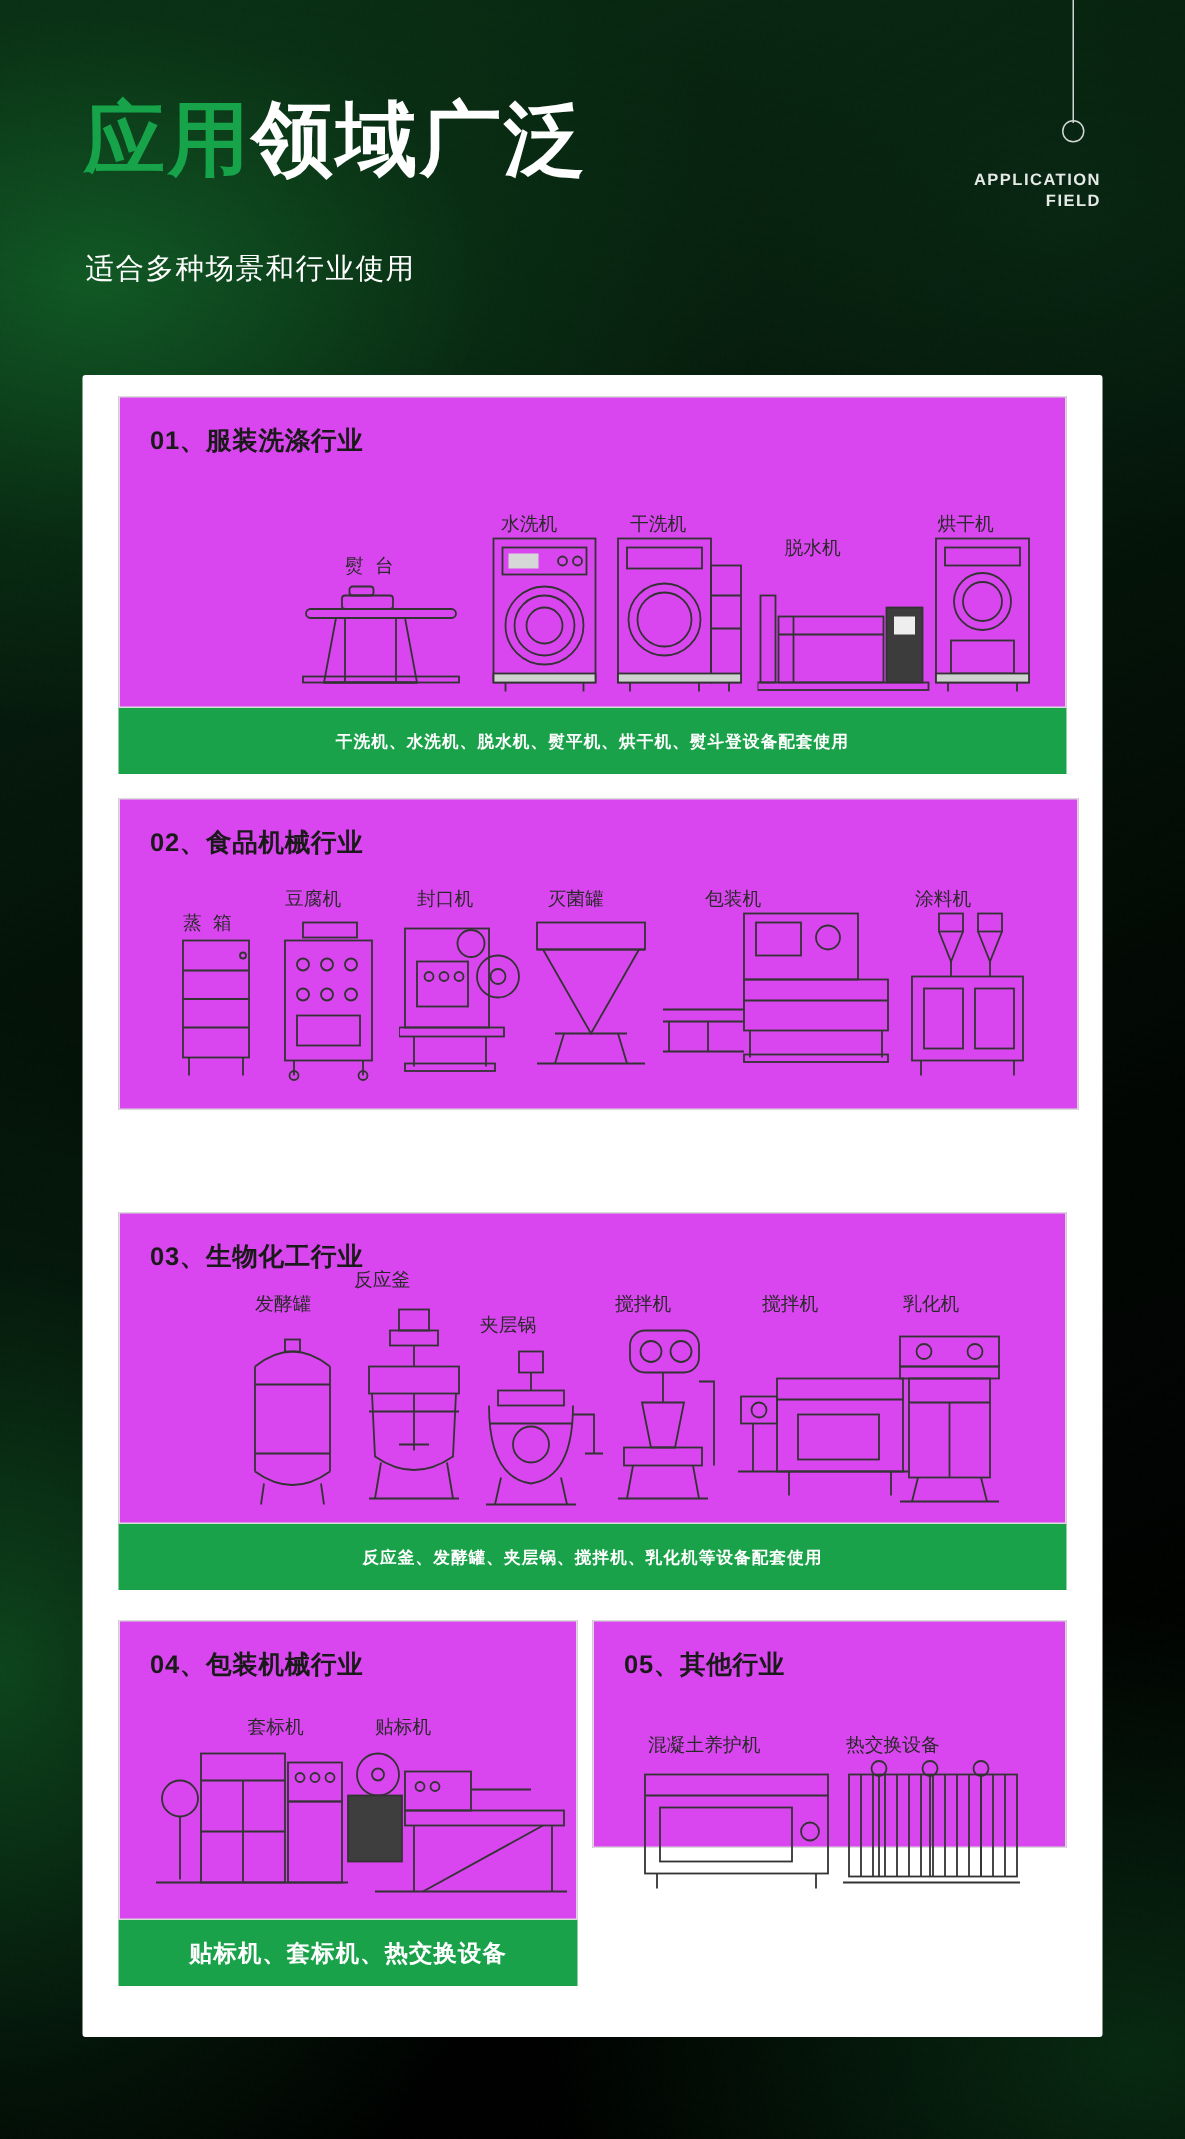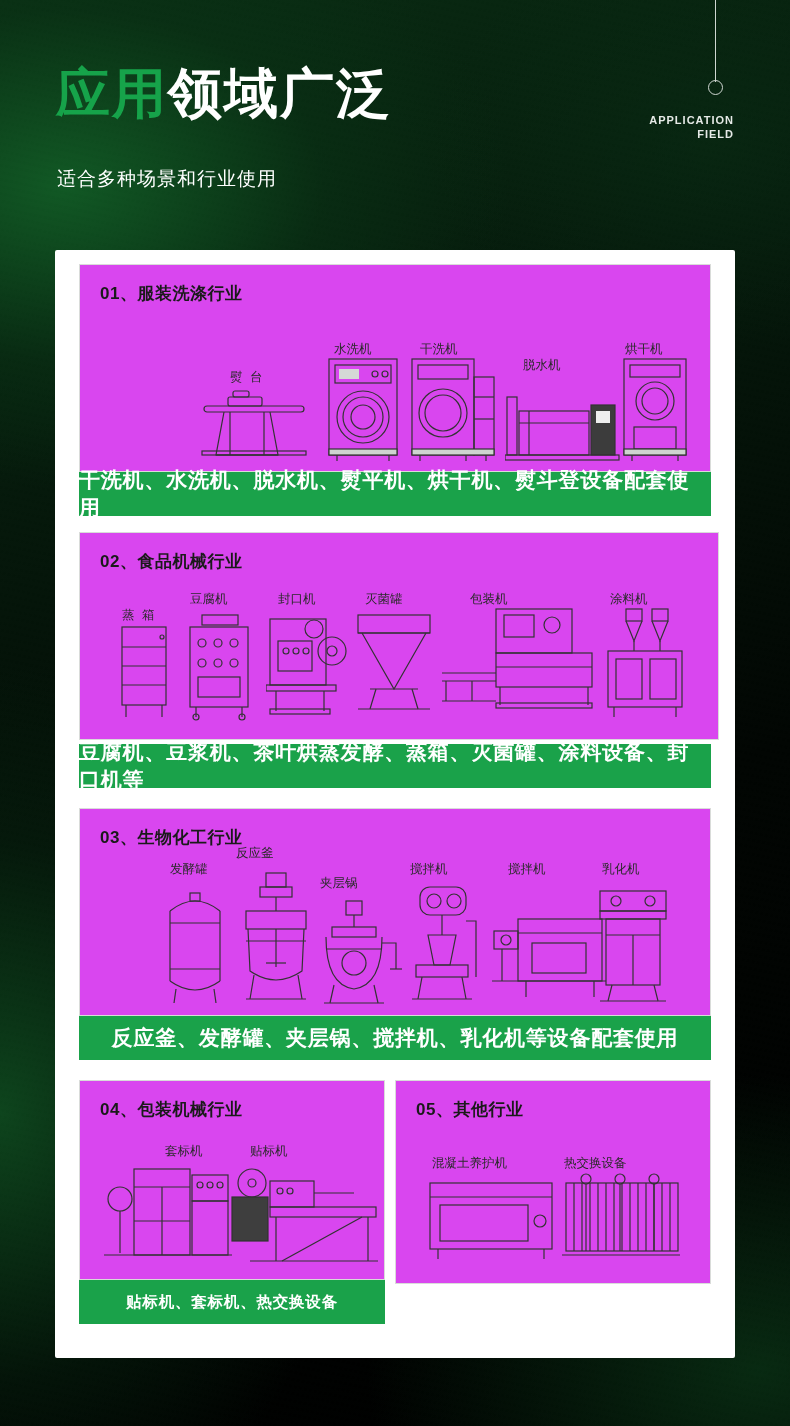--- a/index.html
+++ b/index.html
@@ -117,21 +117,21 @@
     top: 17px;
     font-size: 17px;
     font-weight: bold;
     color: #1a1a1a;
     letter-spacing: 0.5px;
   }
   .banner {
     position: absolute;
     background: #1aa24a;
     color: #fff;
-    font-size: 21px;
+    font-size: 11px;
     font-weight: bold;
     letter-spacing: 0.8px;
     display: flex;
     align-items: center;
     justify-content: center;
     box-sizing: border-box;
   }
 
   .illus {
     position: absolute;
@@ -151,21 +151,21 @@
 
   #sec2 { left: 24px; top: 282px; width: 640px; height: 208px; }
   #ban2 { left: 24px; top: 494px; width: 632px; height: 44px; }
 
   #sec3 { left: 24px; top: 558px; width: 632px; height: 208px; }
   #ban3 { left: 24px; top: 766px; width: 632px; height: 44px; }
 
   #sec4 { left: 24px; top: 830px; width: 306px; height: 200px; }
   #ban4 { left: 24px; top: 1030px; width: 306px; height: 44px; }
 
-  #sec5 { left: 340px; top: 830px; width: 316px; height: 204px; }
+  #sec5 { left: 340px; top: 830px; width: 316px; height: 152px; }
   #ban5 { left: 340px; top: 1030px; width: 316px; height: 44px; }
 
   .banner.small { font-size: 15.5px; }
 </style>
 </head>
 <body>
 
 <div class="bg"></div>
 <div class="bg-noise"></div>
 
@@ -361,21 +361,20 @@
         <line x1="32" y1="34" x2="32" y2="44"></line>
         <line x1="58" y1="34" x2="58" y2="44"></line>
         <rect x="6" y="44" width="74" height="56"></rect>
         <rect x="14" y="52" width="26" height="40"></rect>
         <rect x="48" y="52" width="26" height="40"></rect>
         <line x1="12" y1="100" x2="12" y2="110"></line>
         <line x1="74" y1="100" x2="74" y2="110"></line>
       </svg>
     </div>
   </div>
-  <div class="banner" id="ban2">豆腐机、豆浆机、茶叶烘蒸发酵、蒸箱、灭菌罐、涂料设备、封口机等</div>
 
   <div class="section" id="sec3">
     <div class="sec-title">03、生物化工行业</div>
 
     <div class="mlabel" style="left:90px; top:52px;">发酵罐</div>
     <div class="mlabel" style="left:156px; top:36px;">反应釜</div>
     <div class="mlabel" style="left:240px; top:66px;">夹层锅</div>
     <div class="mlabel" style="left:330px; top:52px;">搅拌机</div>
     <div class="mlabel" style="left:428px; top:52px;">搅拌机</div>
     <div class="mlabel" style="left:522px; top:52px;">乳化机</div>

